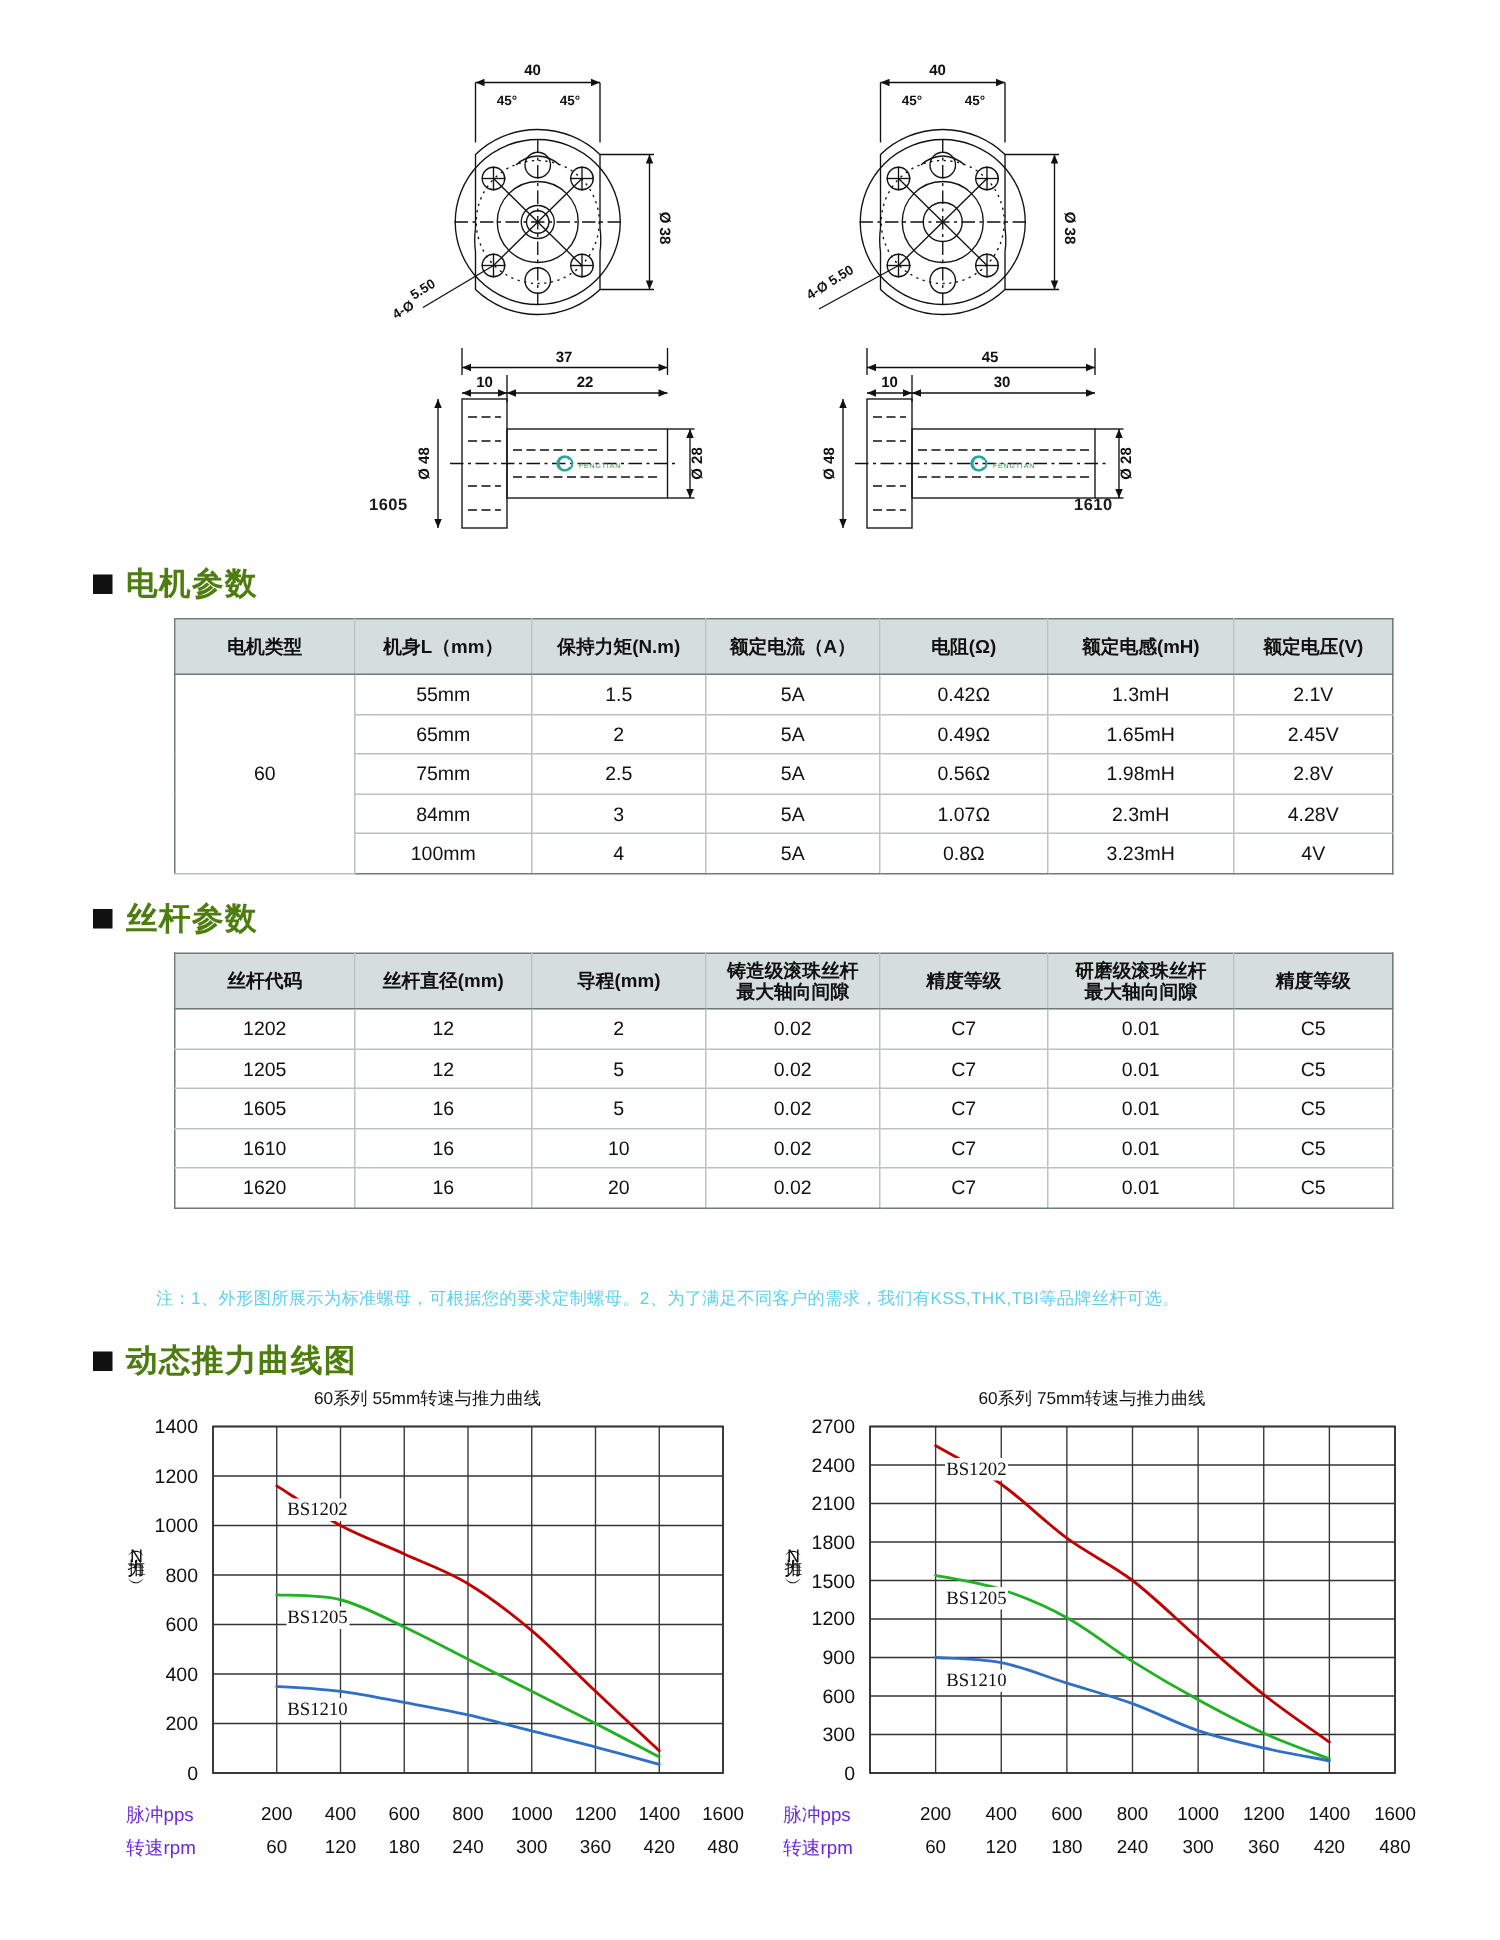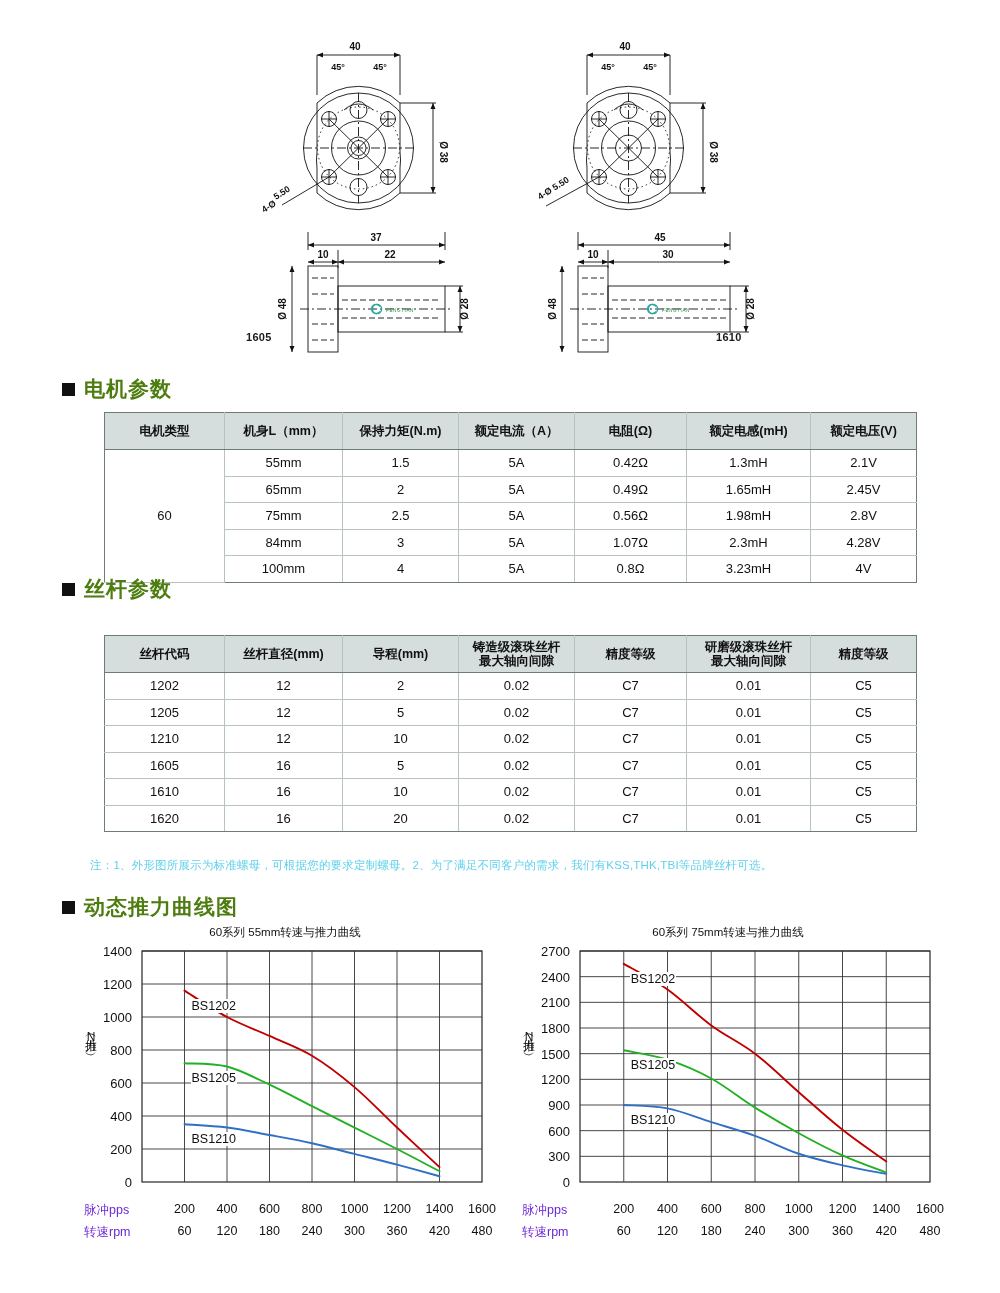--- a/index.html
+++ b/index.html
@@ -28,20 +28,21 @@
   }
   .section-head .bullet{
     width:13px;height:13px;background:#111;display:inline-block;
   }
 
   
   .tbl{
     position:absolute;border-collapse:collapse;
     font-size:12.5px;
     table-layout:fixed;
+    margin-left:12px;
   }
   .tbl td,.tbl th{
     border:1px solid #b9c2c2;
     text-align:center;
     color:#111;
     padding:0;
   }
   .tbl thead th{
     background:#d6dddd;
     font-weight:bold;
@@ -87,21 +88,21 @@
   }
   .xrow-label{
     position:absolute;font-size:12.5px;color:#6d28d9;white-space:nowrap;
   }
   .xtick{
     position:absolute;font-size:12.5px;color:#111;
     transform:translateX(-50%);white-space:nowrap;
   }
   .curve-label{
     position:absolute;font-size:12.5px;color:#111;background:#fff;
-    padding:0 1px;white-space:nowrap;
+    padding:0 1px;white-space:nowrap;font-family:Liberation Serif, serif;
   }
 </style>
 </head>
 <body>
 
 <div class="page">
 
   <div class="drawings">
 
     <svg width="300" height="365" viewBox="0 0 300 365" style="position:absolute;left:240px;top:0;">
@@ -383,21 +384,21 @@
           <td>100mm</td>
           <td>4</td>
           <td>5A</td>
           <td>0.8Ω</td>
           <td>3.23mH</td>
           <td class="outer-r">4V</td>
         </tr>
       </tbody>
   </table>
 
-  <div class="section-head" style="left:62px;top:575px;">
+  <div class="section-head" style="left:62px;top:598px;">
     <span class="bullet"></span>
     <span>丝杆参数</span>
   </div>
 
   <table class="tbl" id="screw-table" style="left:104px;top:635px;width:812px;">
     <colgroup>
       <col style="width:120px">
         <col style="width:118px">
         <col style="width:116px">
       <col style="width:116px">
@@ -445,29 +446,20 @@
         <tr>
           <td class="outer-l">1205</td>
           <td>12</td>
           <td>5</td>
           <td>0.02</td>
           <td>C7</td>
           <td>0.01</td>
           <td class="outer-r">C5</td>
         </tr>
         <tr>
-          <td class="outer-l">1210</td>
-          <td>12</td>
-          <td>10</td>
-          <td>0.02</td>
-          <td>C7</td>
-          <td>0.01</td>
-          <td class="outer-r">C5</td>
-        </tr>
-        <tr>
           <td class="outer-l">1605</td>
           <td>16</td>
           <td>5</td>
           <td>0.02</td>
           <td>C7</td>
           <td>0.01</td>
           <td class="outer-r">C5</td>
         </tr>
         <tr>
           <td class="outer-l">1610</td>
@@ -483,21 +475,21 @@
           <td>16</td>
           <td>20</td>
           <td>0.02</td>
           <td>C7</td>
           <td>0.01</td>
           <td class="outer-r">C5</td>
         </tr>
       </tbody>
   </table>
 
-  <div class="note" style="left:90px;top:858px;">注：1、外形图所展示为标准螺母，可根据您的要求定制螺母。2、为了满足不同客户的需求，我们有KSS,THK,TBI等品牌丝杆可选。</div>
+  <div class="note" style="left:104px;top:858px;">注：1、外形图所展示为标准螺母，可根据您的要求定制螺母。2、为了满足不同客户的需求，我们有KSS,THK,TBI等品牌丝杆可选。</div>
 
   <div class="section-head" style="left:62px;top:893px;">
     <span class="bullet"></span>
     <span>动态推力曲线图</span>
   </div>
 
   <div class="chart-box" id="chart-0" style="left:80px;top:925px;width:410px;height:345px;">
       <div class="chart-title">60系列 55mm转速与推力曲线</div>
       <div class="axis-name" style="left: 2px; top: 104.54px;">推力（N）</div>
       <svg width="410" height="345" style="position: absolute; left: 0px; top: 0px;">

